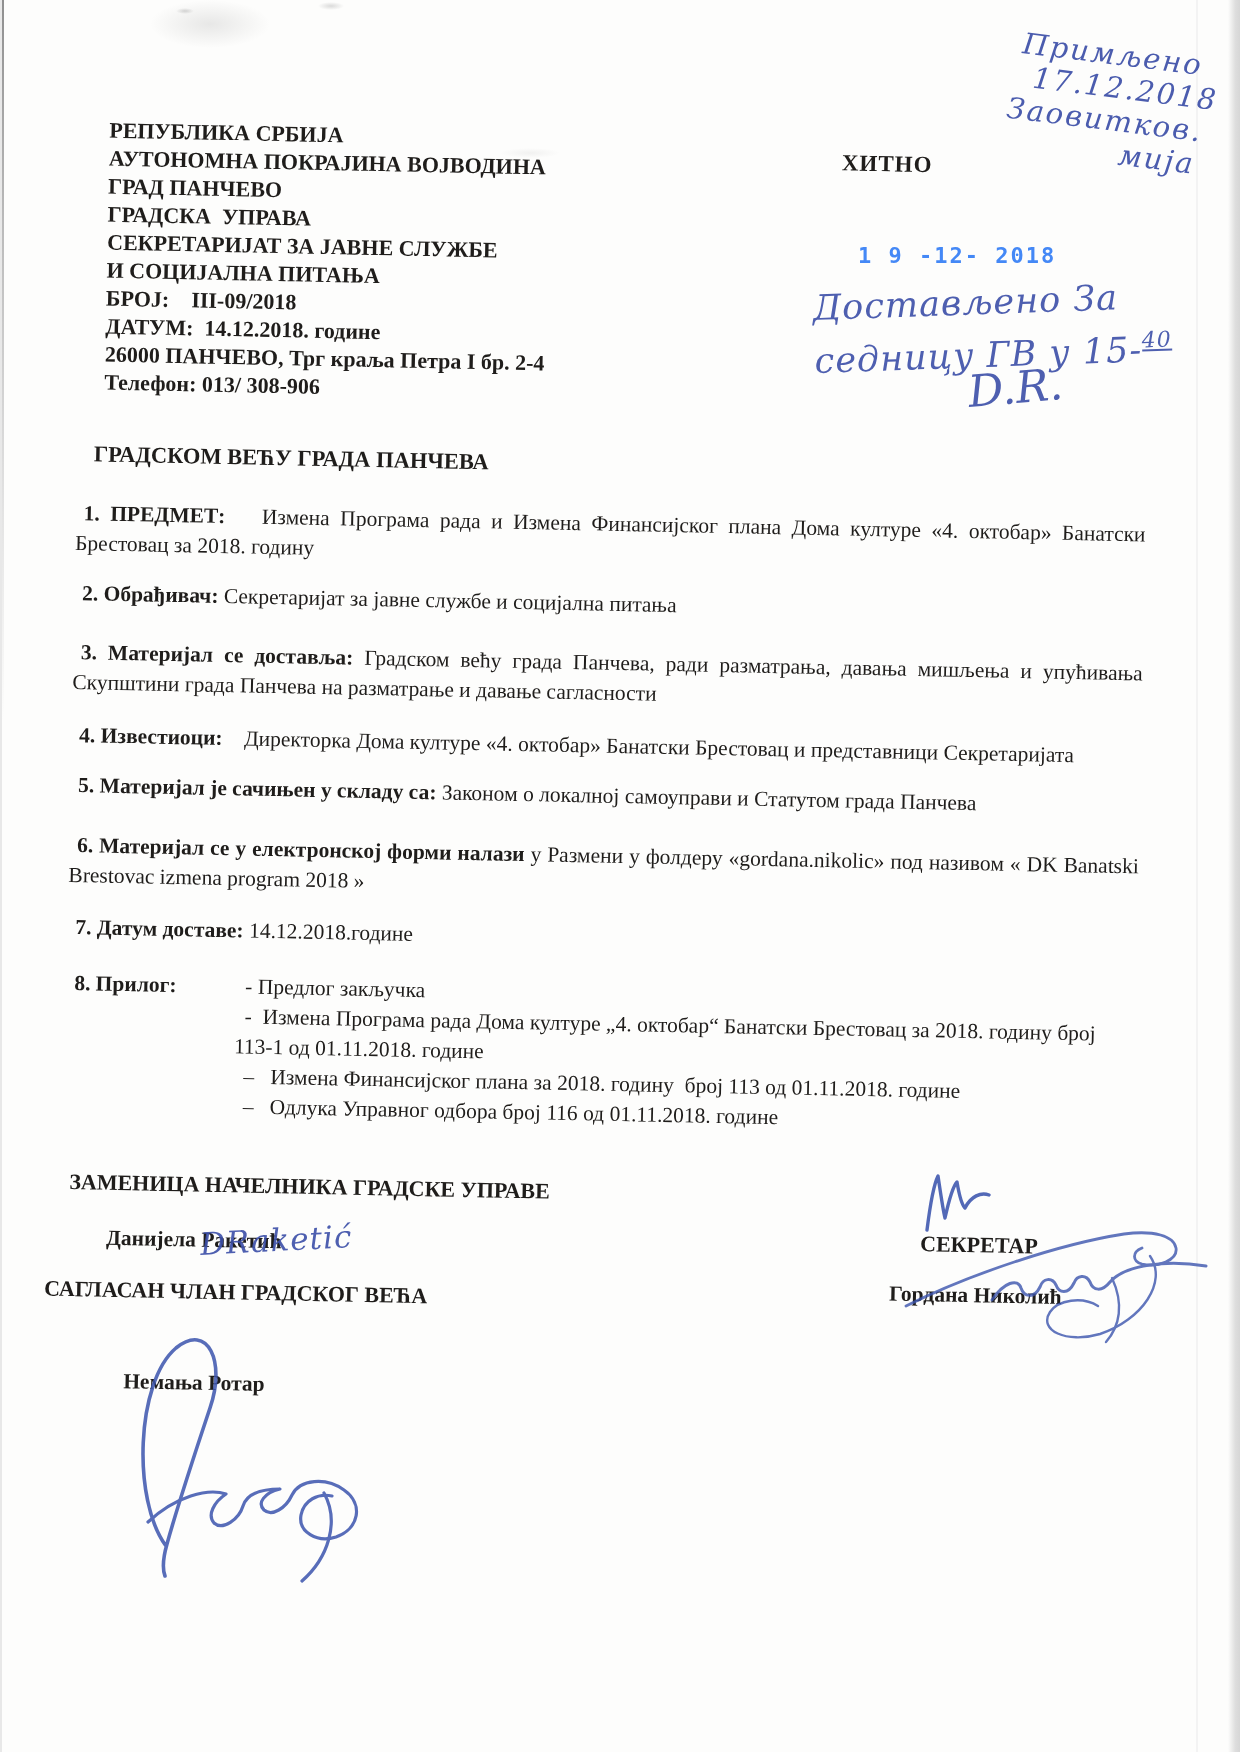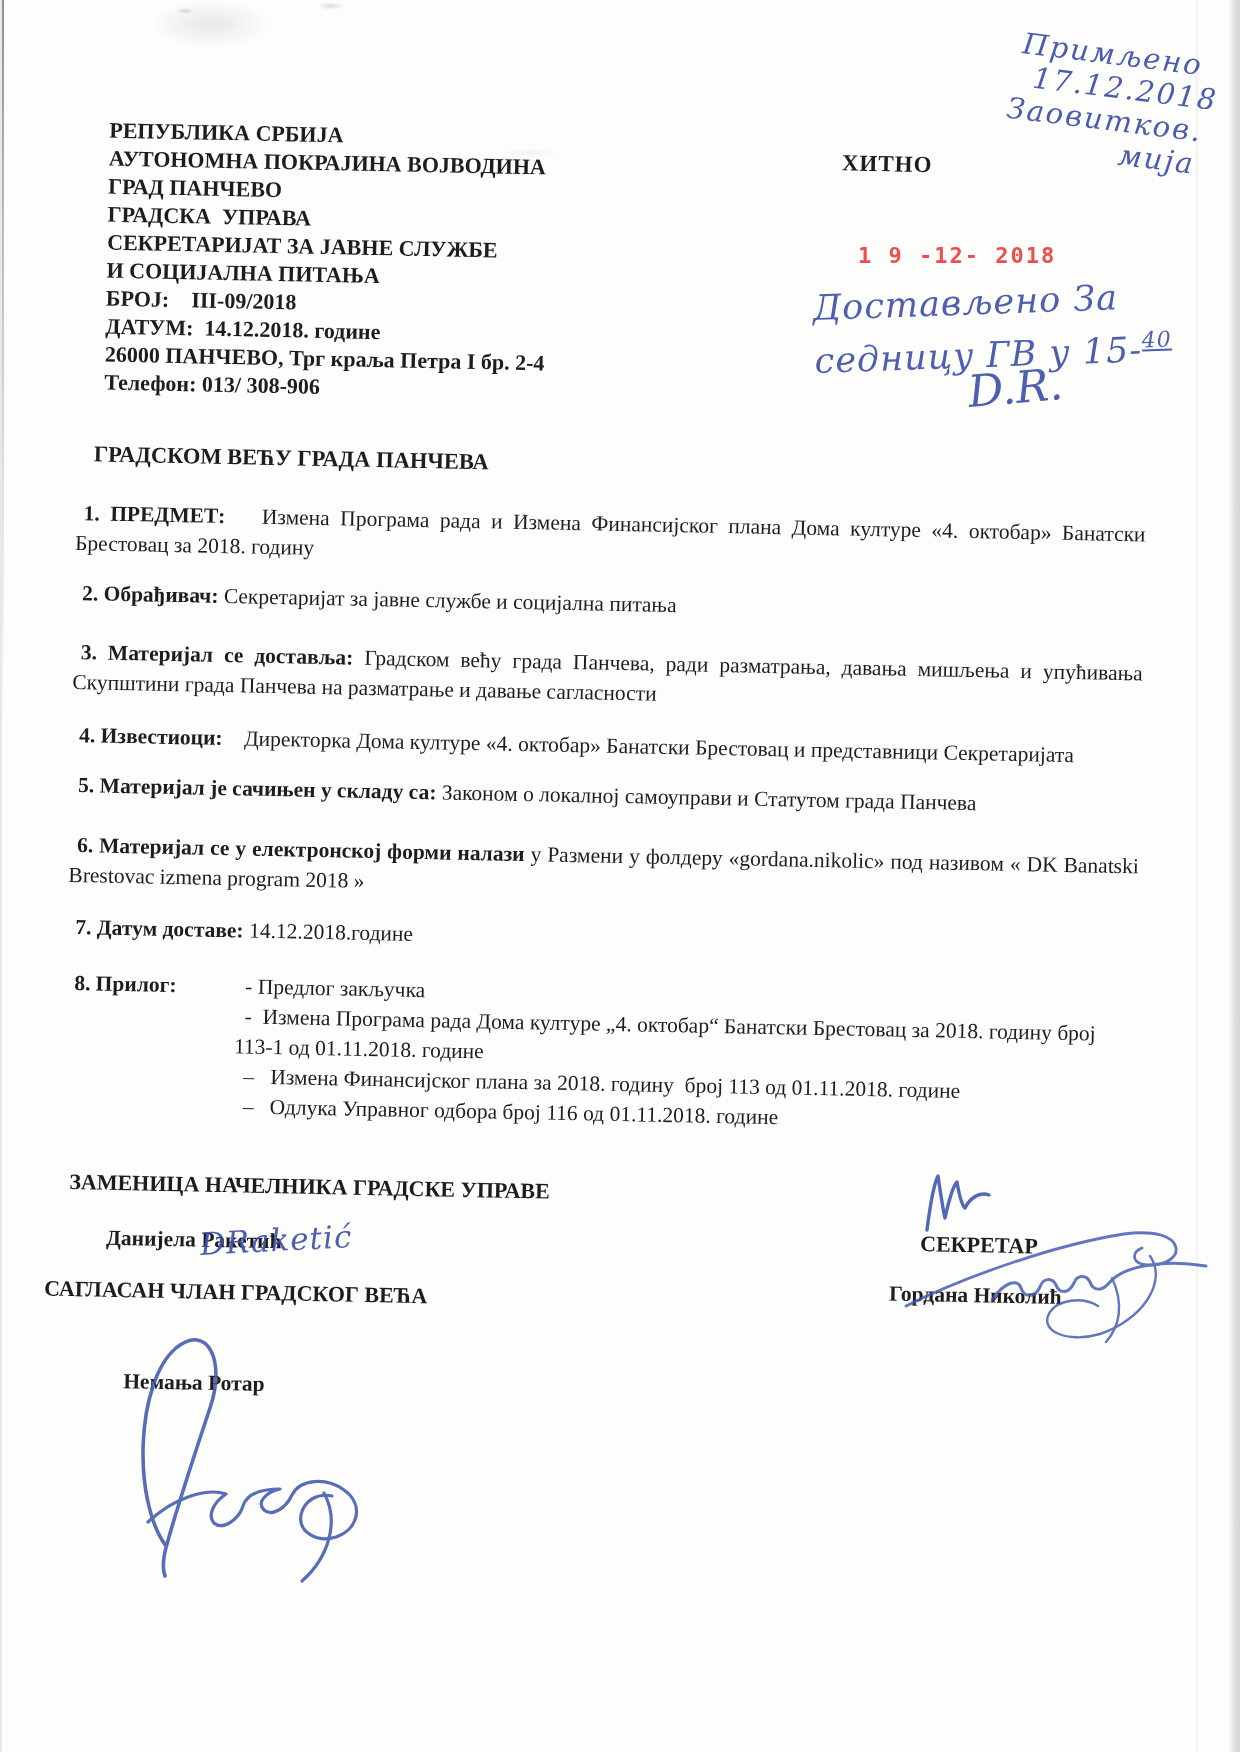--- a/index.html
+++ b/index.html
@@ -53,21 +53,21 @@
   
   .ink{color:#3c4fa8;font-family:"DejaVu Serif",serif;font-style:italic;}
   .reception{position:absolute;left:1015px;top:26px;transform:rotate(7deg);transform-origin:0 0;
     font-size:29px;line-height:33px;letter-spacing:2px;opacity:.92;}
   .reception .r1{margin-left:10px;}
   .reception .r2{margin-left:24px;}
   .reception .r3{margin-left:2px;}
   .reception .r4{margin-left:118px;}
   .stamp{position:absolute;left:858px;top:243px;
     font-family:"DejaVu Sans Mono",monospace;font-weight:bold;
-    font-size:22px;letter-spacing:2px;color:#ef4444;opacity:.95;}
+    font-size:22px;letter-spacing:2px;color:#3b82f6;opacity:.95;}
   .delivery{position:absolute;left:812px;top:286px;transform:rotate(-2deg);transform-origin:0 0;
     font-size:35px;line-height:44px;letter-spacing:1px;opacity:.9;}
   .delivery .sup{font-size:22px;vertical-align:14px;text-decoration:underline;}
   .initials{position:absolute;left:968px;top:362px;font-size:44px;transform:rotate(-5deg);opacity:.9;}
   .raketic{position:absolute;left:200px;top:1222px;font-size:31px;transform:rotate(-3deg);
     letter-spacing:1px;opacity:.9;}
   .sigsvg{position:absolute;}
   .sigsvg path{fill:none;stroke:#3c55ae;stroke-linecap:round;stroke-linejoin:round;}
 </style>
 </head>

